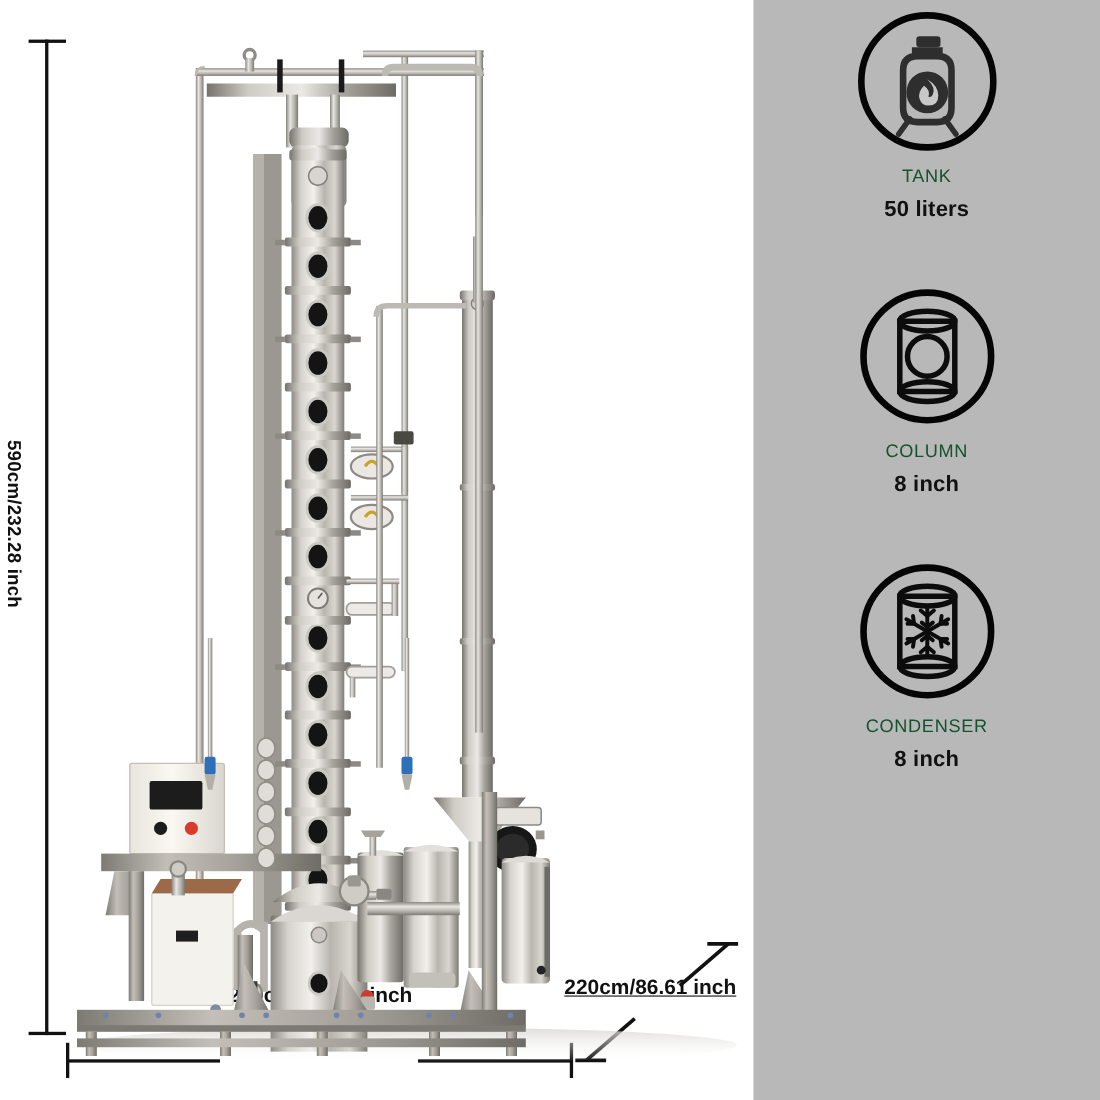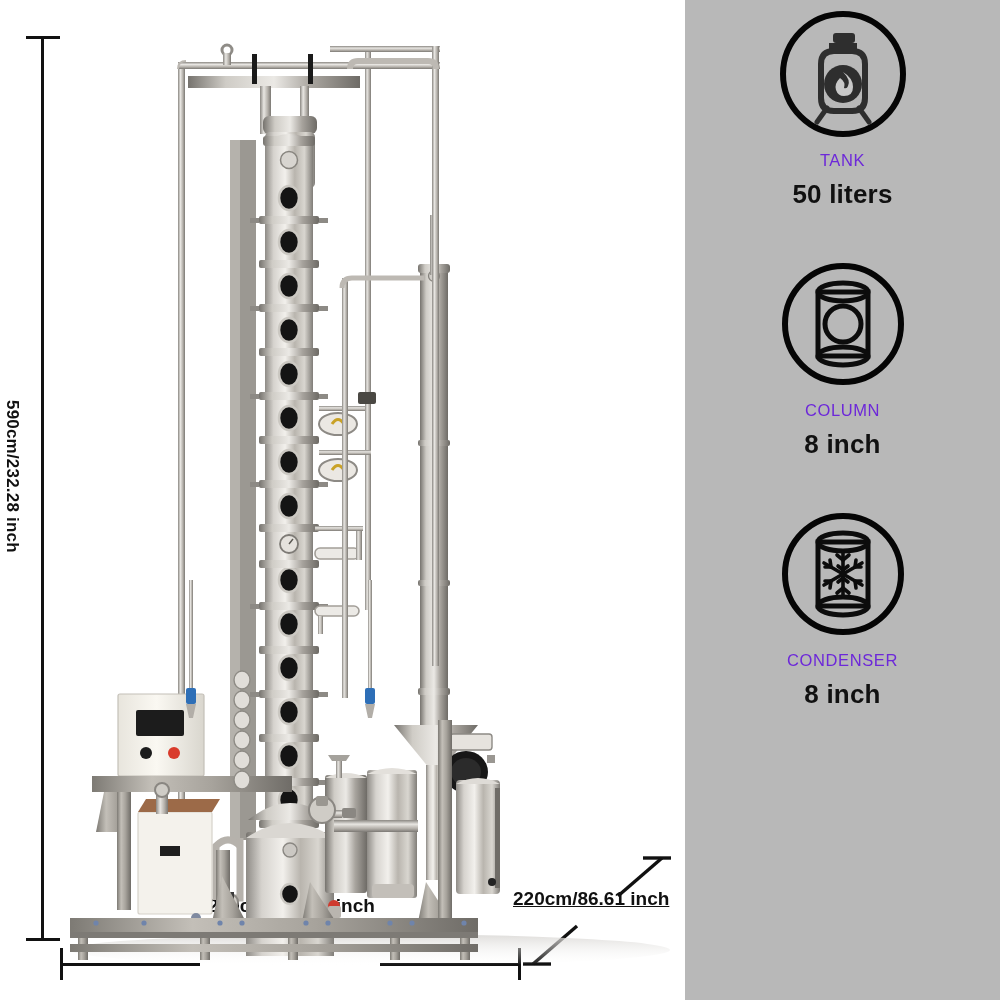--- a/index.html
+++ b/index.html
@@ -44,25 +44,25 @@
     display:flex;flex-direction:column;
     align-items:center;justify-content:flex-start;
   }
   .spec-card{
     width:100%;height:250px;
     display:flex;flex-direction:column;align-items:center;justify-content:flex-start;
     padding-top:8px;box-sizing:border-box;
   }
   .spec-icon{width:132px;height:132px;display:block;}
   .spec-name{
-    font-size:16.5px;color:#6d28d9;font-weight:400;letter-spacing:.6px;
+    font-size:16.5px;color:#14532d;font-weight:400;letter-spacing:.6px;
     margin-top:11px;text-align:center;
   }
   .spec-value{
-    font-size:26px;color:#111;font-weight:700;letter-spacing:.2px;
+    font-size:20px;color:#111;font-weight:700;letter-spacing:.2px;
     margin-top:9px;text-align:center;
   }
 
   
   .machine{position:absolute;left:60px;top:20px;width:620px;height:960px;}
 </style>
 </head>
 <body>
 
 <div class="stage">

